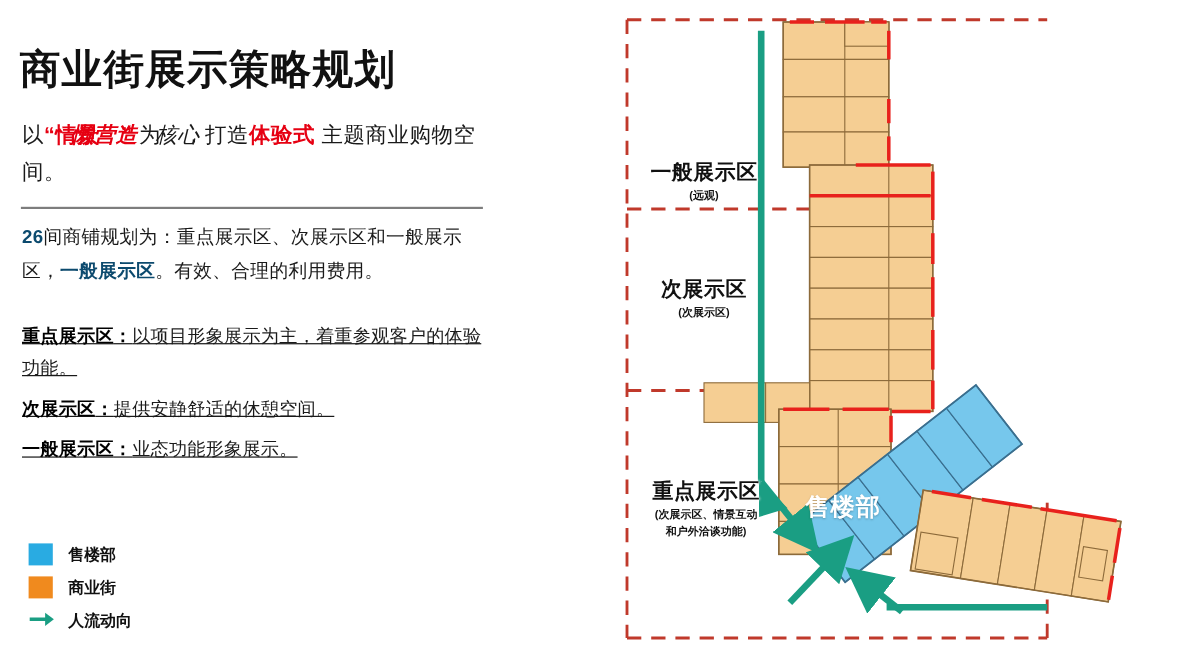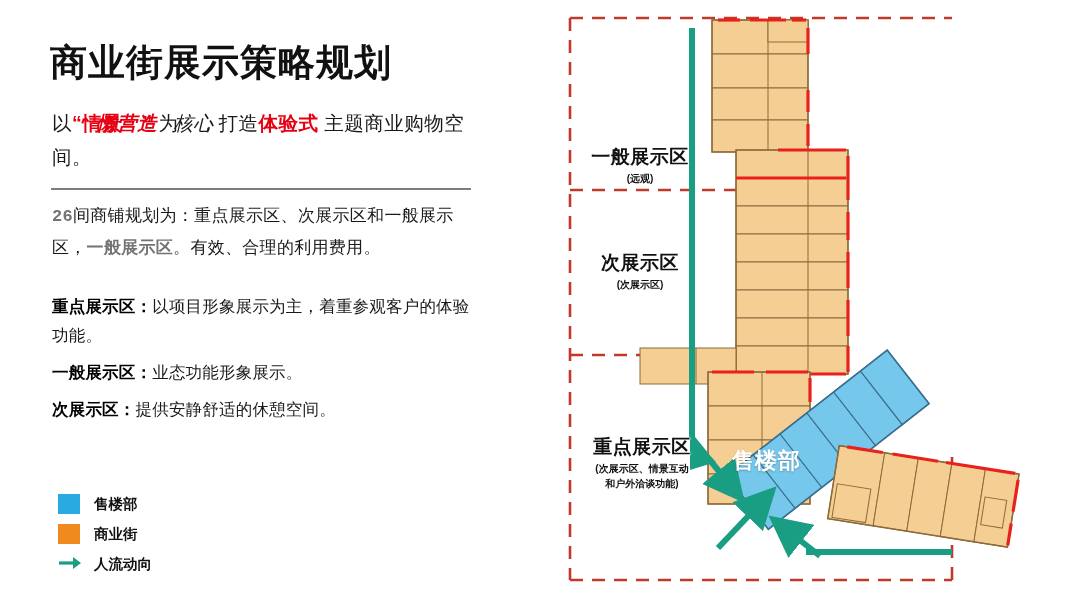--- a/index.html
+++ b/index.html
@@ -6,21 +6,21 @@
   html, body {
     margin: 0; padding: 0;
     width: 1080px; height: 608px;
     background: #ffffff;
     font-family: "Liberation Sans", "DejaVu Sans", sans-serif;
     overflow: hidden;
   }
   #root { position: relative; width: 1080px; height: 608px; background:#fff; }
 
   
-  .left-panel { position: absolute; left: 0; top: 0; width: 540px; height: 608px; margin-left: 32px; }
+  .left-panel { position: absolute; left: 0; top: 0; width: 540px; height: 608px; }
 
   .page-title {
     position: absolute; left: 18px; top: 38px;
     font-size: 37px; font-weight: 700; color: #111;
     letter-spacing: 1px; white-space: nowrap;
   }
 
   .subtitle {
     position: absolute; left: 20px; top: 106px; width: 420px;
     font-size: 19.5px; font-weight: 500; color: #1a1a1a;
@@ -37,26 +37,26 @@
 
   .divider {
     position: absolute; left: 19px; top: 188px; width: 420px; height: 2px;
     background: #7d7d7d;
   }
 
   .para {
     position: absolute; left: 20px; top: 200px; width: 420px;
     font-size: 17px; color: #1a1a1a; line-height: 31px; letter-spacing:0.3px;
   }
-  .para .red { color:#737373; font-weight:600;font-family:Liberation Mono, monospace; }
+  .para .red { color:#0c4a6e; font-weight:600; }
 
   .defs { position: absolute; left: 20px; top: 292px; width: 430px; }
   .def-line { font-size: 16.5px; color:#1a1a1a; line-height: 29px; letter-spacing:0.2px; }
   .def-line b { font-weight: 700; color:#000; }
-  .def-block { margin-bottom: 8px; }
+  .def-block { margin-bottom: 8px; text-decoration: underline; }
 
   
   .legend { position: absolute; left: 26px; top: 492px; }
   .legend-row { display:flex; align-items:center; height: 24px; margin-bottom: 6px; }
   .sw { width: 22px; height: 20px; margin-right: 14px; flex:0 0 auto; }
   .sw.blue { background:#29ABE2; }
   .sw.orange { background:#F08A1E; }
   .sw.arrow { position: relative; }
   .legend-label { font-size: 14.5px; font-weight:700; color:#111; }
 
@@ -102,24 +102,24 @@
 
     <div class="para">
       <span class="red">26</span><span>间商铺规划为：重点展示区、次展示区和一般展示区，</span><span class="red">一般展示区</span><span>。有效、合理的利用费用。</span>
     </div>
 
     <div class="defs">
       <div class="def-block">
         <span class="def-line"><b>重点展示区</b><b>：</b><span>以项目形象展示为主，着重参观客户的体验功能。</span></span>
       </div>
       <div class="def-block">
+        <span class="def-line"><b>次展示区</b><b>：</b><span>提供安静舒适的休憩空间。</span></span>
+      </div>
+      <div class="def-block">
         <span class="def-line"><b>一般展示区</b><b>：</b><span>业态功能形象展示。</span></span>
-      </div>
-      <div class="def-block">
-        <span class="def-line"><b>次展示区</b><b>：</b><span>提供安静舒适的休憩空间。</span></span>
       </div>
     </div>
 
     <div class="legend">
       <div class="legend-row">
         <span class="sw blue"></span>
         <span class="legend-label">售楼部</span>
       </div>
       <div class="legend-row">
         <span class="sw orange"></span>

